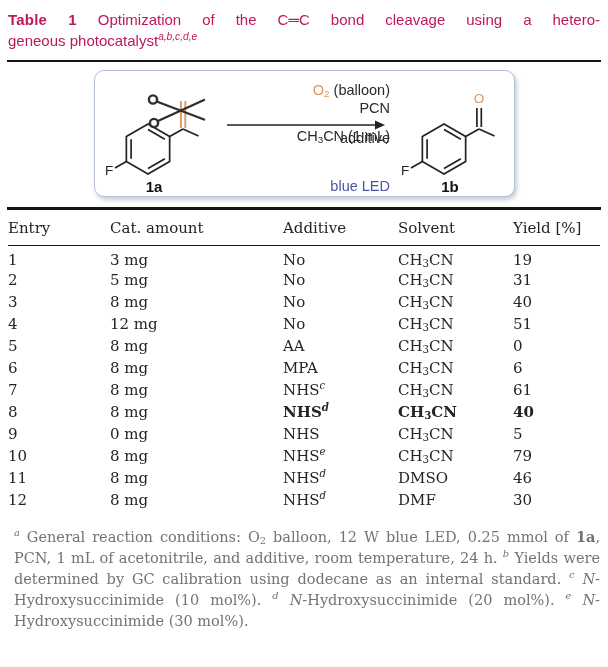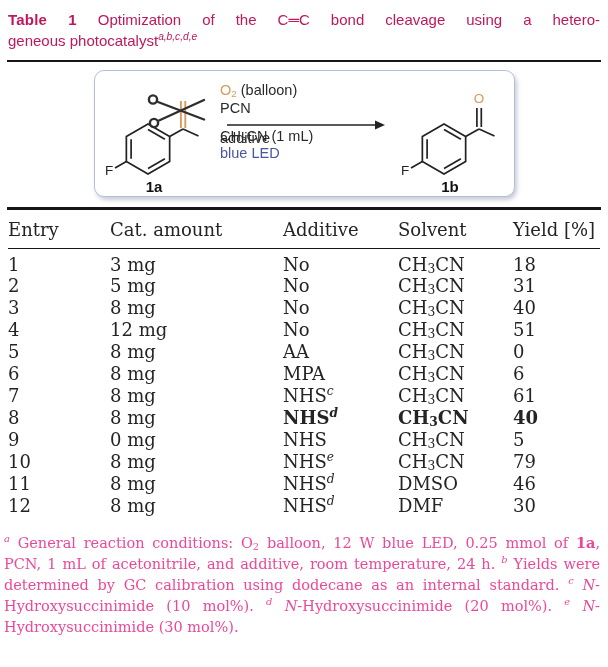--- a/index.html
+++ b/index.html
@@ -23,46 +23,46 @@
   .rule.thick{height:2.5px;margin-top:10px;}
 
   
   .scheme-box{position:relative;width:421px;height:127px;margin:8px 0 0 94px;
     border:1.5px solid var(--box-border);border-radius:10px;background:#fff;
     box-shadow:2px 3px 4px rgba(110,120,150,.38);}
   .struct-a{position:absolute;left:7px;top:2px;}
   .struct-b{position:absolute;right:4px;top:2px;}
   .conditions{position:absolute;left:125px;top:0;width:170px;height:100%;
     font-family:"Liberation Sans",sans-serif;font-size:14.5px;color:#2a2a2a;}
-  .c-line{position:absolute;width:100%;text-align:left;white-space:nowrap;}
+  .c-line{position:absolute;width:100%;text-align:right;white-space:nowrap;}
   .orange{color:var(--accent-orange);}
   .blue{color:var(--accent-blue);}
   .arrow-wrap{position:absolute;left:7px;top:47px;}
 
   svg text{font-family:"Liberation Sans",sans-serif;}
   .bond{stroke:#222;stroke-width:1.7;fill:none;}
   .bond-orange{stroke:var(--accent-orange);stroke-width:1.9;}
   .blade{stroke:#2e2e2e;stroke-width:2.4;stroke-linecap:round;}
   .handle{stroke:#2e2e2e;stroke-width:2.4;fill:none;}
   .atom{font-size:13.5px;fill:#222;}
   .o-label{font-size:13.5px;fill:var(--accent-orange);}
   .mol-label{font-size:15px;font-weight:bold;fill:#111;}
 
   
   table{border-collapse:collapse;table-layout:fixed;width:592px;margin:0 8px;
-    font-family:"DejaVu Serif","Liberation Serif",serif;font-size:18px;color:#242424;}
+    font-family:"DejaVu Serif","Liberation Serif",serif;font-size:15px;color:#242424;}
   thead th{font-weight:400;text-align:left;padding:9px 0 8px 0;
     border-bottom:1.5px solid #161616;}
   tbody td{height:22px;padding:0;text-align:left;vertical-align:middle;}
   tbody tr:first-child td{padding-top:5px;}
   tr.best td:nth-child(3),tr.best td:nth-child(4),tr.best td:nth-child(5){font-weight:bold;}
 
   
-  .footnotes{margin:15px 8px 0 4px;font-family:"DejaVu Serif","Liberation Serif",serif;
-    font-size:14.5px;line-height:21px;text-align:justify;color:#ec4899;}
+  .footnotes{margin:15px 8px 0 14px;font-family:"DejaVu Serif","Liberation Serif",serif;
+    font-size:14.5px;line-height:21px;text-align:justify;color:#737373;}
   .footnotes i{font-style:italic;}
   .footnotes b{font-weight:bold;}
 </style>
 </head>
 <body>
 
 <div class="caption">
   <div class="l1"><b>Table 1</b> <span>Optimization of the C═C bond cleavage using a hetero-</span></div>
   <div class="l2"><span>geneous photocatalyst<sup>a,b,c,d,e</sup></span></div>
 </div>
@@ -95,21 +95,21 @@
     <div class="c-line" style="top:11px"><span class="orange">O<sub>2</sub></span><span> (balloon)</span></div>
     <div class="c-line" style="top:29px">PCN</div>
     <div class="arrow-wrap">
       <svg width="158" height="12" viewBox="0 0 158 12">
         <line x1="0" y1="6" x2="149" y2="6" stroke="#222" stroke-width="1.6"></line>
         <polygon points="148,1.5 158,6 148,10.5" fill="#222"></polygon>
       </svg>
     </div>
     <div class="c-line" style="top:59px">additive</div>
     <div class="c-line" style="top:57px">CH<sub>3</sub>CN (1 mL)</div>
-    <div class="c-line blue" style="top:74px">blue LED</div>
+    <div class="c-line blue" style="top:107px">blue LED</div>
   </div>
 
   <svg class="struct-b" width="112" height="125" viewBox="0 0 112 125">
     <path class="bond" d="M46,51 L67.65,63.5 L67.65,88.5 L46,101 L24.35,88.5 L24.35,63.5 Z"></path>
     <line class="bond" x1="46" y1="56.5" x2="62.9" y2="66.25"></line>
     <line class="bond" x1="62.9" y1="85.75" x2="46" y2="95.5"></line>
     <line class="bond" x1="29.1" y1="66.25" x2="29.1" y2="85.75"></line>
     <line class="bond" x1="24.35" y1="88.5" x2="13" y2="95"></line>
     <text class="atom" x="3" y="101.5">F</text>
     <line class="bond" x1="67.65" y1="63.5" x2="81" y2="56"></line>
@@ -139,21 +139,21 @@
       <th>Solvent</th>
       <th>Yield [%]</th>
     </tr>
   </thead>
   <tbody>
       <tr>
         <td>1</td>
         <td>3 mg</td>
         <td>No</td>
         <td>CH<sub>3</sub>CN</td>
-        <td>18</td>
+        <td>19</td>
       </tr>
       <tr>
         <td>2</td>
         <td>5 mg</td>
         <td>No</td>
         <td>CH<sub>3</sub>CN</td>
         <td>31</td>
       </tr>
       <tr>
         <td>3</td>

